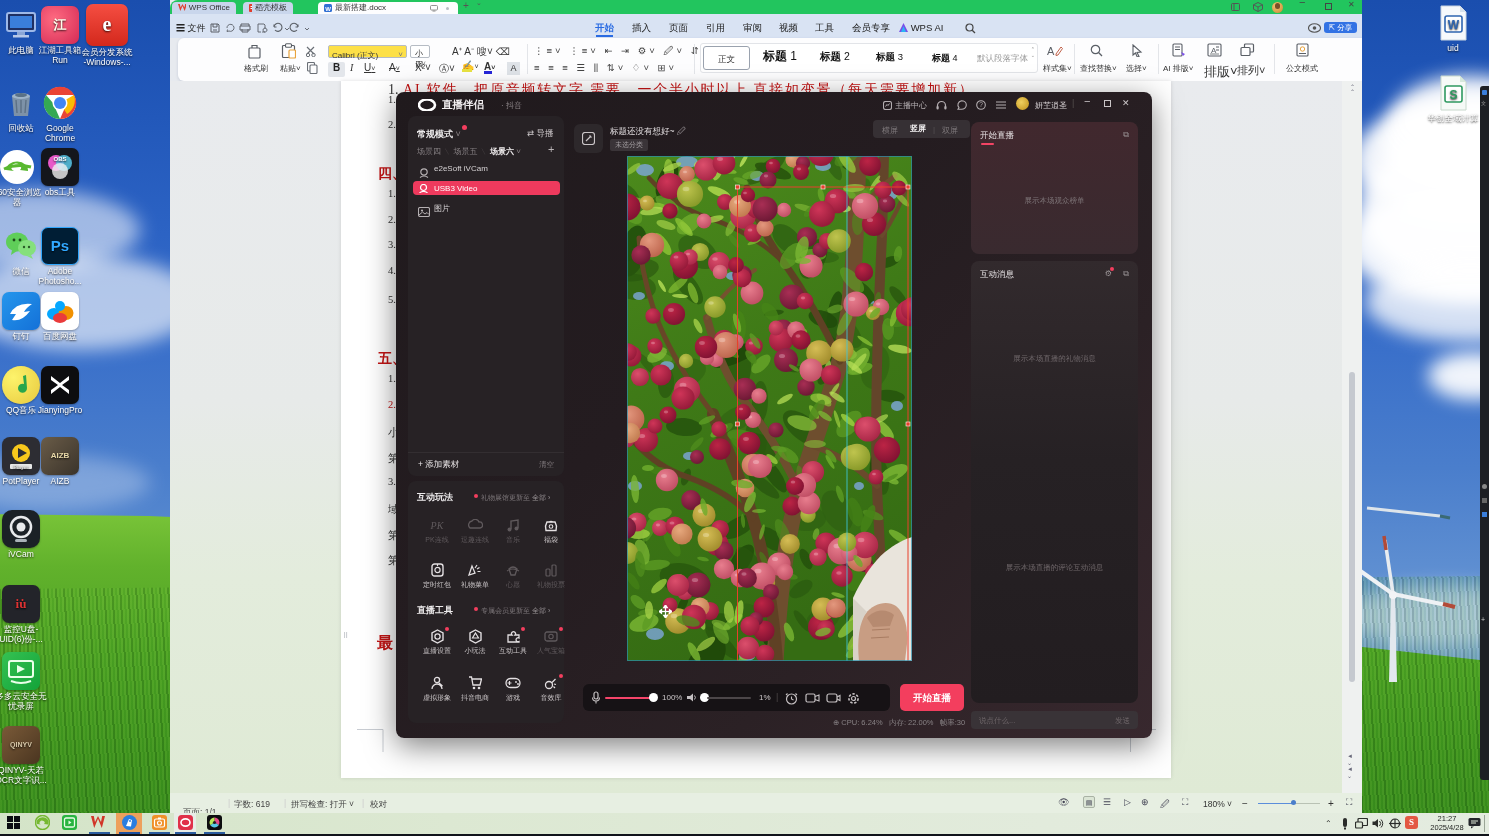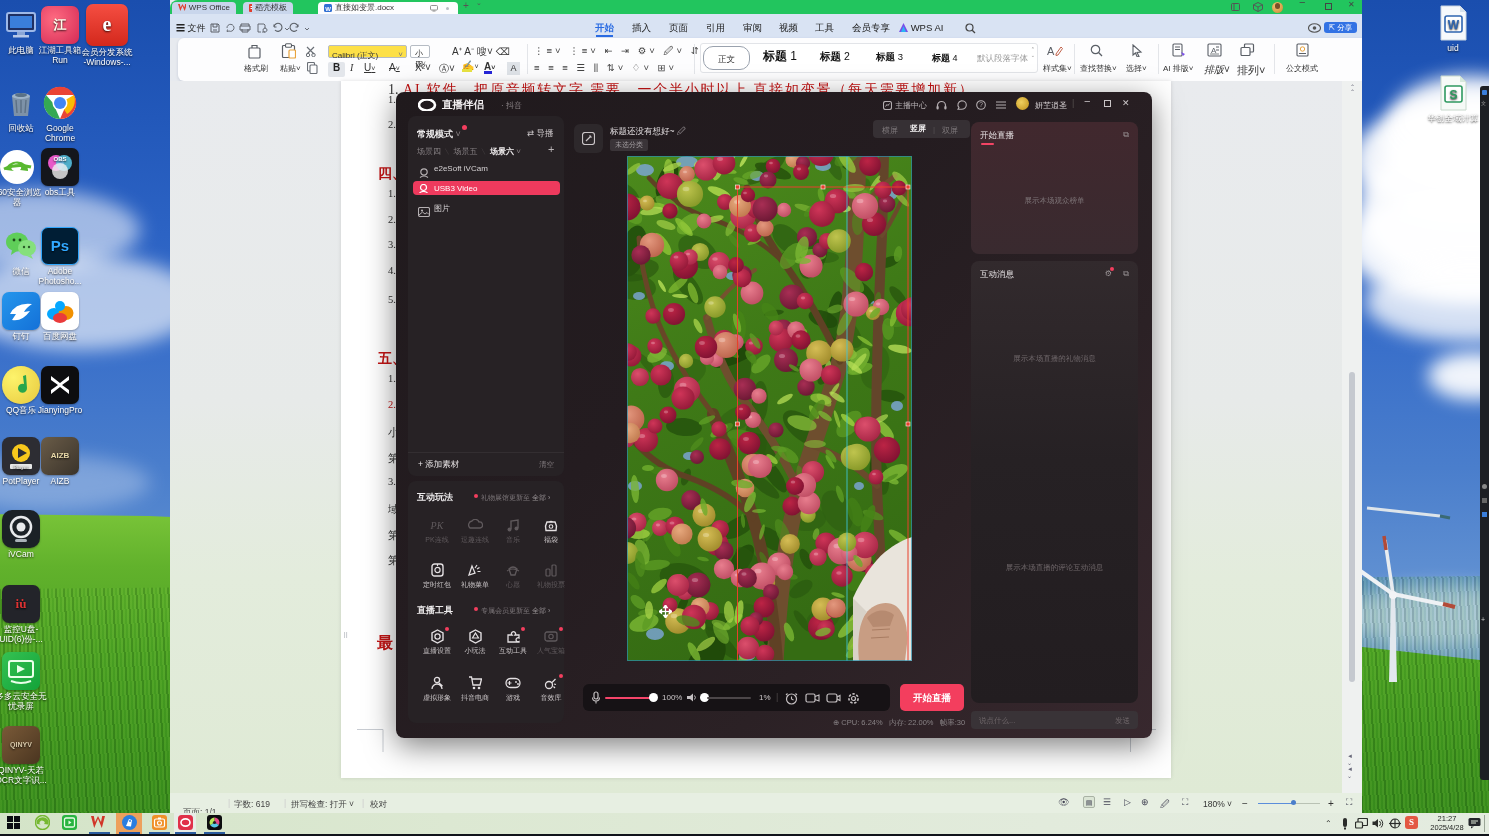--- a/index.html
+++ b/index.html
@@ -208,21 +208,21 @@
             <rect x="1.5" y="2" width="4" height="1" fill="#fff"></rect>
             <rect x="1.5" y="4" width="4" height="1" fill="#fff"></rect>
           </svg>
           <span>稻壳模板</span>
         </div>
       <div class="wtab" style="left:148px;width:140px;background:#fdfdfe;">
         <svg width="8" height="8" style="margin-right:3px;">
             <rect width="8" height="8" rx="1.5" fill="#3170d3"></rect>
             <text x="4" y="6.5" font-size="6" fill="#fff" text-anchor="middle" font-weight="bold">W</text>
           </svg>
-        <span>直接如变景.docx</span>
+        <span>最新搭建.docx</span>
         <svg width="8" height="7" style="position:absolute;right:20px;top:3px;">
             <rect x="0.5" y="0.5" width="7" height="4.5" rx="1" fill="none" stroke="#888" stroke-width="0.9"></rect>
             <rect x="2.5" y="5.5" width="3" height="1" fill="#888"></rect>
           </svg>
         <div style="position:absolute;right:9px;top:5px;width:3.5px;height:3.5px;border-radius:50%;background:#b9bdc4;"></div>
       </div>
       <div style="position:absolute;left:293px;top:0px;font-size:10px;color:#555;">+</div>
       <div style="position:absolute;left:306px;top:-1px;font-size:7px;color:#555;">⌄</div>
       <svg style="position:absolute;left:1061px;top:2.5px;" width="9" height="8">
           <rect x="0.5" y="0.5" width="8" height="7" rx="1" fill="none" stroke="#555" stroke-width="1"></rect>
@@ -310,21 +310,21 @@
       <div style="position:absolute;left:284px;top:22px;font-size:10px;color:#333;">✍<span style="position:absolute;left:0px;top:9px;width:10px;height:3px;background:#e8e242;"></span><span style="font-size:7px;">˅</span></div>
       <div style="position:absolute;left:306px;top:23px;font-size:10px;color:#333;font-weight:bold;">A<span style="position:absolute;left:0px;top:10px;width:8px;height:3px;background:#2626d8;"></span><span style="font-size:7px;">˅</span></div>
       <div style="position:absolute;left:329px;top:23.5px;width:13px;height:13px;background:#dfe3e8;text-align:center;font-size:9px;color:#333;line-height:13px;">A</div>
       <div style="position:absolute;left:349px;top:6px;width:1px;height:30px;background:#e3e5e9;"></div>
 
       <div style="position:absolute;left:356px;top:6px;font-size:9.5px;color:#444;letter-spacing:3px;">⋮≡˅ ⋮≡˅ ⇤ ⇥ ⚙˅ 🖉˅ ⇵ ⫴</div>
       <div style="position:absolute;left:356px;top:24px;font-size:9.5px;color:#444;letter-spacing:3px;">≡ ≡ ≡ ☰ ⫼ ⇅˅ ♢˅ ⊞˅</div>
       <div style="position:absolute;left:516px;top:6px;width:1px;height:30px;background:#e3e5e9;"></div>
 
       <div style="position:absolute;left:522px;top:5px;width:338px;height:30px;border:1px solid #e2e4e8;border-radius:3px;background:#fff;">
-        <div style="position:absolute;left:2px;top:2px;width:47px;height:24px;border:1px solid #9aa2ae;border-radius:10px;font-size:8.5px;color:#333;text-align:center;line-height:24px;">正文</div>
+        <div style="position:absolute;left:2px;top:2px;width:47px;height:24px;border:1px solid #9aa2ae;border-radius:3px;font-size:8.5px;color:#333;text-align:center;line-height:24px;">正文</div>
         <div style="position:absolute;left:62px;top:4px;font-size:12px;color:#111;font-weight:bold;">标题 <span style="font-weight:normal;">1</span></div>
         <div style="position:absolute;left:119px;top:6px;font-size:10.5px;color:#111;font-weight:bold;">标题 <span style="font-weight:normal;">2</span></div>
         <div style="position:absolute;left:175px;top:7px;font-size:9.5px;color:#111;font-weight:bold;">标题 <span style="font-weight:normal;">3</span></div>
         <div style="position:absolute;left:231px;top:8px;font-size:9px;color:#111;font-weight:bold;">标题 <span style="font-weight:normal;">4</span></div>
         <div style="position:absolute;left:276px;top:9px;font-size:8.5px;color:#999;">默认段落字体</div>
         <div style="position:absolute;right:2px;top:2px;font-size:5px;color:#888;">⌃<br>⌄</div>
       </div>
 
       <svg style="position:absolute;left:869px;top:6px;" width="16" height="14">
           <text x="0" y="11" font-size="11" fill="#5a5f66">A</text>
@@ -349,21 +349,21 @@
           <path d="M9 9 L13 11 L11 13 Z" fill="#7a4de8"></path>
         </svg>
       <div style="position:absolute;left:985px;top:25px;font-size:8px;color:#333;">AI 排版˅</div>
       <svg style="position:absolute;left:1029px;top:5px;" width="15" height="14">
           <rect x="1" y="1" width="13" height="12" rx="1" fill="none" stroke="#5a5f66" stroke-width="1.1"></rect>
           <text x="4" y="10" font-size="8" fill="#5a5f66">A</text>
           <line x1="9" y1="4" x2="12" y2="4" stroke="#5a5f66"></line>
           <line x1="9" y1="7" x2="12" y2="7" stroke="#5a5f66"></line>
           <line x1="3" y1="11" x2="12" y2="11" stroke="#5a5f66" stroke-width="0.8"></line>
         </svg>
-      <div style="position:absolute;left:1026px;top:25px;font-size:10px;color:#333;font-style:italic;">排版˅</div>
+      <div style="position:absolute;left:1026px;top:25px;font-size:13px;color:#333;">排版˅</div>
       <svg style="position:absolute;left:1062px;top:5px;" width="15" height="14">
           <rect x="4.5" y="1" width="9" height="8" rx="1" fill="none" stroke="#5a5f66" stroke-width="1.2"></rect>
           <rect x="1" y="4.5" width="9" height="8" rx="1" fill="#fdfdfe" stroke="#5a5f66" stroke-width="1.2"></rect>
         </svg>
       <div style="position:absolute;left:1059px;top:25px;font-size:11px;color:#333;">排列˅</div>
       <div style="position:absolute;left:1096px;top:6px;width:1px;height:30px;background:#e3e5e9;"></div>
       <svg style="position:absolute;left:1118px;top:5px;" width="13" height="14">
           <rect x="1" y="1" width="11" height="12" rx="1" fill="none" stroke="#5a5f66" stroke-width="1.1"></rect>
           <circle cx="6.5" cy="6" r="2.2" fill="none" stroke="#e8a33d" stroke-width="1"></circle>
           <line x1="3" y1="10.5" x2="10" y2="10.5" stroke="#5a5f66"></line>

